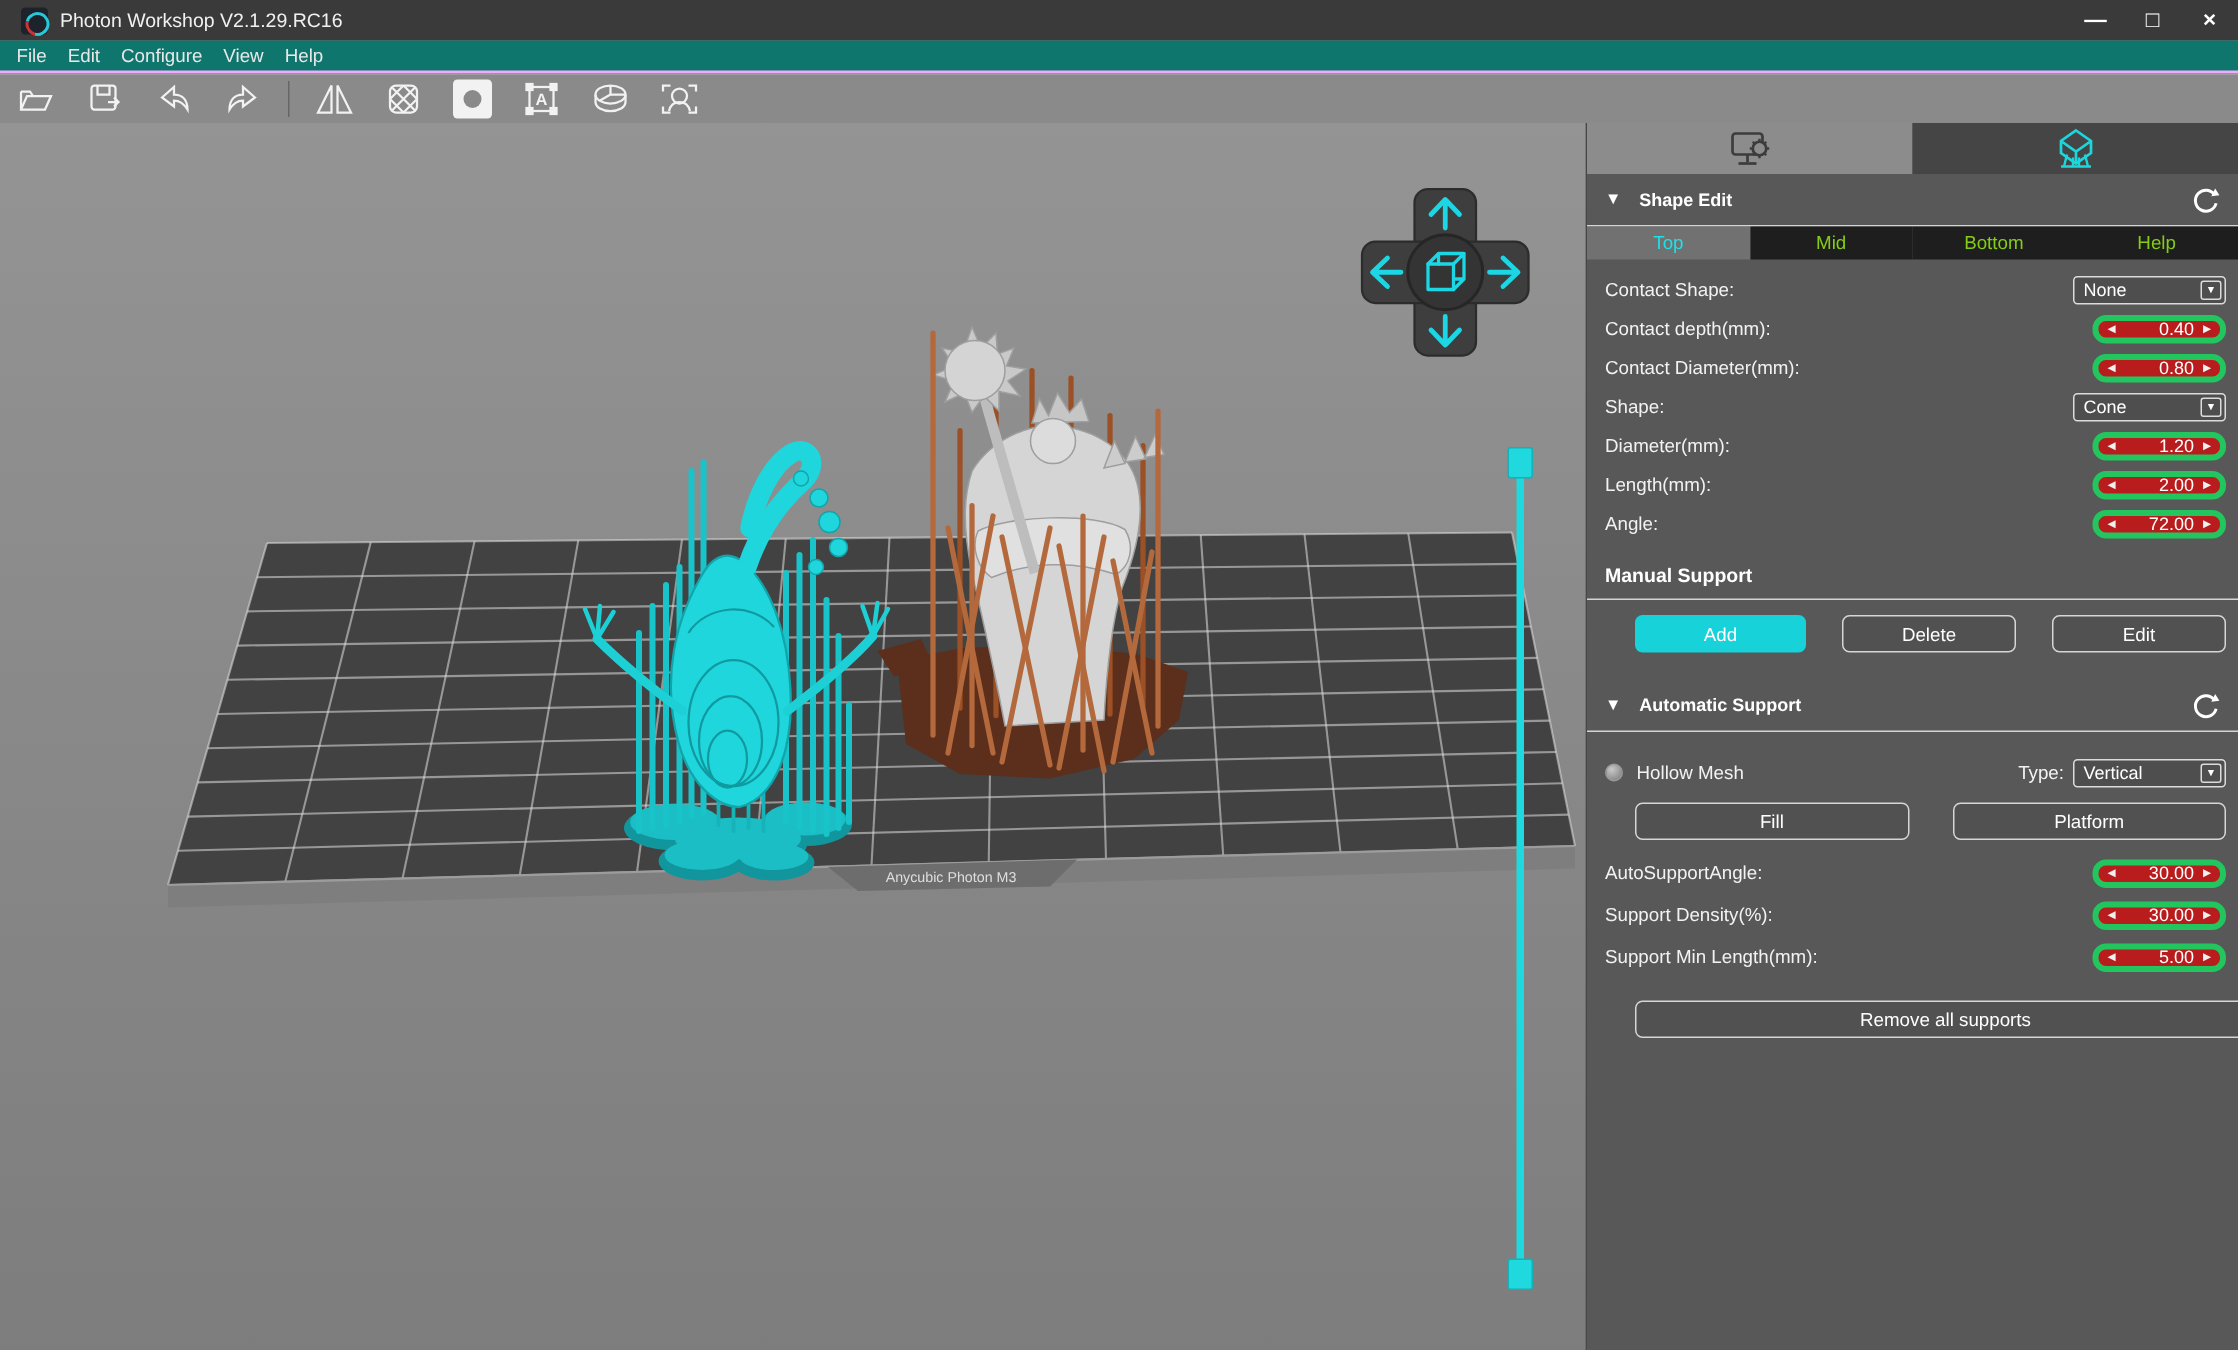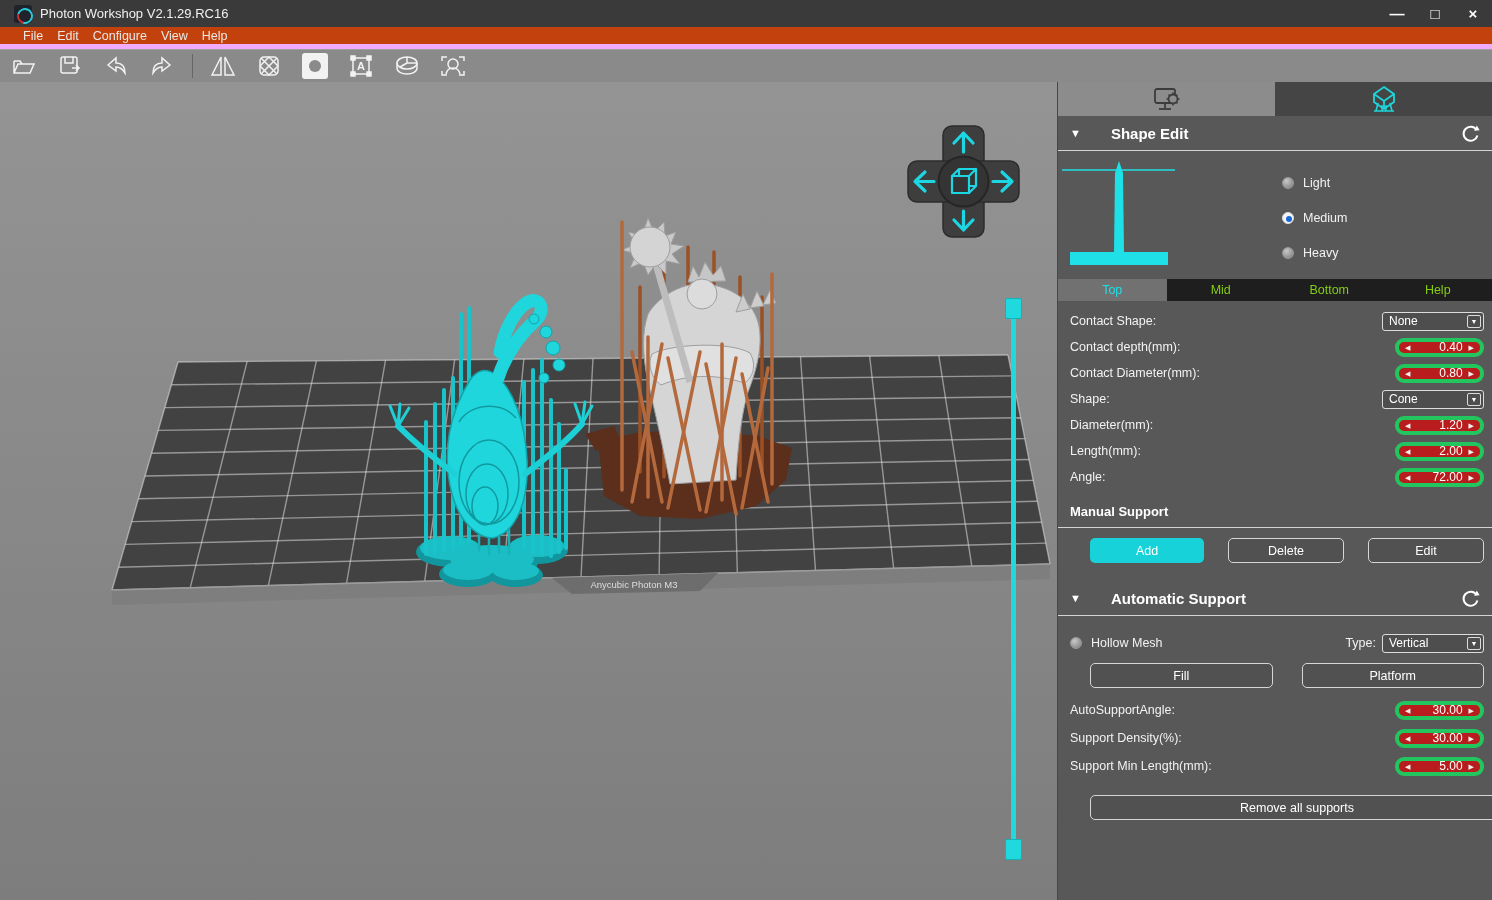--- a/index.html
+++ b/index.html
@@ -11,21 +11,21 @@
   .titlebar { height:27px; background:#3a3a3a; display:flex; align-items:center; padding-left:14px; }
   .app-icon { width:18px; height:18px; background:#1d222b; border-radius:3px; position:relative; margin-right:8px; }
   .app-icon::before { content:""; position:absolute; left:3px; top:3px; width:12px; height:12px;
       border:2px solid #27c8d8; border-radius:50%; border-left-color:#c33; transform:rotate(-30deg); }
   .title-text { color:#f0f0f0; font-size:13px; }
   .win-controls { margin-left:auto; display:flex; }
   .win-btn { width:38px; height:27px; color:#fff; display:flex; align-items:center; justify-content:center;
              font-size:15px; font-weight:bold; }
 
   
-  .menubar { height:22px; background:#c2410c; display:flex; align-items:center; padding-left:16px; border-bottom:5px solid #f0abfc;}
+  .menubar { height:22px; background:#0f766e; display:flex; align-items:center; padding-left:4px; border-bottom:2px solid #f0abfc;}
   .menu-item { color:#e8e8e8; font-size:12.5px; padding:2px 7px; }
 
   
   .toolbar { height:33px; background:#8a8a8a; display:flex; align-items:center; padding-left:4px; border-top:1px solid #9d9d9d; }
   .tool-btn { width:40px; height:30px; display:flex; align-items:center; justify-content:center; margin-right:6px; }
   .tool-btn svg { stroke:#f2f2f2; fill:none; stroke-width:1.5; }
   .tool-sep { width:1px; height:24px; background:#666; margin:0 10px 0 4px; }
   .tool-btn.boxed { background:#f2f2f2; width:26px; height:26px; border-radius:3px; margin:0 13px 0 7px; }
 
   
@@ -47,21 +47,21 @@
 
   
   .panel { width:435px; height:818px; background:#585858; border-left:1px solid #474747; color:#f2f2f2; }
   .panel-tabs { display:flex; height:34px; }
   .panel-tab { flex:1; display:flex; align-items:center; justify-content:center; }
   .panel-tab.settings { background:#8c8c8c; }
   .panel-tab.support  { background:#454545; }
 
   .section-header { display:flex; align-items:center; height:34px; padding:0 12px; }
   .collapse-tri { color:#fff; font-size:11px; margin-right:12px; }
-  .section-title { font-size:15px; font-weight:bold; color:#fff;margin-left:18px; }
+  .section-title { font-size:12px; font-weight:bold; color:#fff; }
   .refresh { margin-left:auto; }
   .divider { height:1px; background:#d4d4d4; }
 
   .preview-block { position:relative; height:128px; }
   .preview-svg { position:absolute; left:4px; top:6px; }
   .radio-col { position:absolute; left:224px; top:14px; }
   .radio-row { display:flex; align-items:center; height:35px; }
   .radio { width:12px; height:12px; border-radius:50%; margin-right:9px;
            background:radial-gradient(circle at 35% 30%, #c8c8c8, #7a7a7a); border:1px solid #9a9a9a; }
   .radio.checked { background:#f4f4f4; border:1px solid #dcdcdc; position:relative; }
@@ -413,41 +413,20 @@
       <div class="section-header">
         <span class="collapse-tri">▼</span>
         <span class="section-title">Shape Edit</span>
         <svg class="refresh" width="19" height="19" viewBox="0 0 19 19">
           <path d="M15.5 6 A7 7 0 1 0 16.4 11.5" fill="none" stroke="#fff" stroke-width="2"></path>
           <polygon points="13.2,6.8 18.6,6.2 15.8,1.6" fill="#fff"></polygon>
         </svg>
       </div>
       <div class="divider"></div>
 
-      <div class="preview-block">
-        <svg class="preview-svg" width="120" height="112" viewBox="0 0 120 112">
-          <line x1="0" y1="13" x2="113" y2="13" stroke="#1fe0e6" stroke-width="1.6"></line>
-          <polygon points="53,16 57,4 61,16 62,95 52,95" fill="#1fe0e6"></polygon>
-          <rect x="8" y="95" width="98" height="13" fill="#1fe0e6"></rect>
-        </svg>
-        <div class="radio-col">
-          <div class="radio-row">
-            <span class="radio"></span>
-            <span class="radio-label">Light</span>
-          </div>
-          <div class="radio-row">
-            <span class="radio checked"></span>
-            <span class="radio-label">Medium</span>
-          </div>
-          <div class="radio-row">
-            <span class="radio"></span>
-            <span class="radio-label">Heavy</span>
-          </div>
-        </div>
-      </div>
 
       <div class="seg-tabs">
         <div class="seg-tab active">Top</div>
         <div class="seg-tab">Mid</div>
         <div class="seg-tab">Bottom</div>
         <div class="seg-tab">Help</div>
       </div>
 
       <div class="fields">
         <div class="frow">

